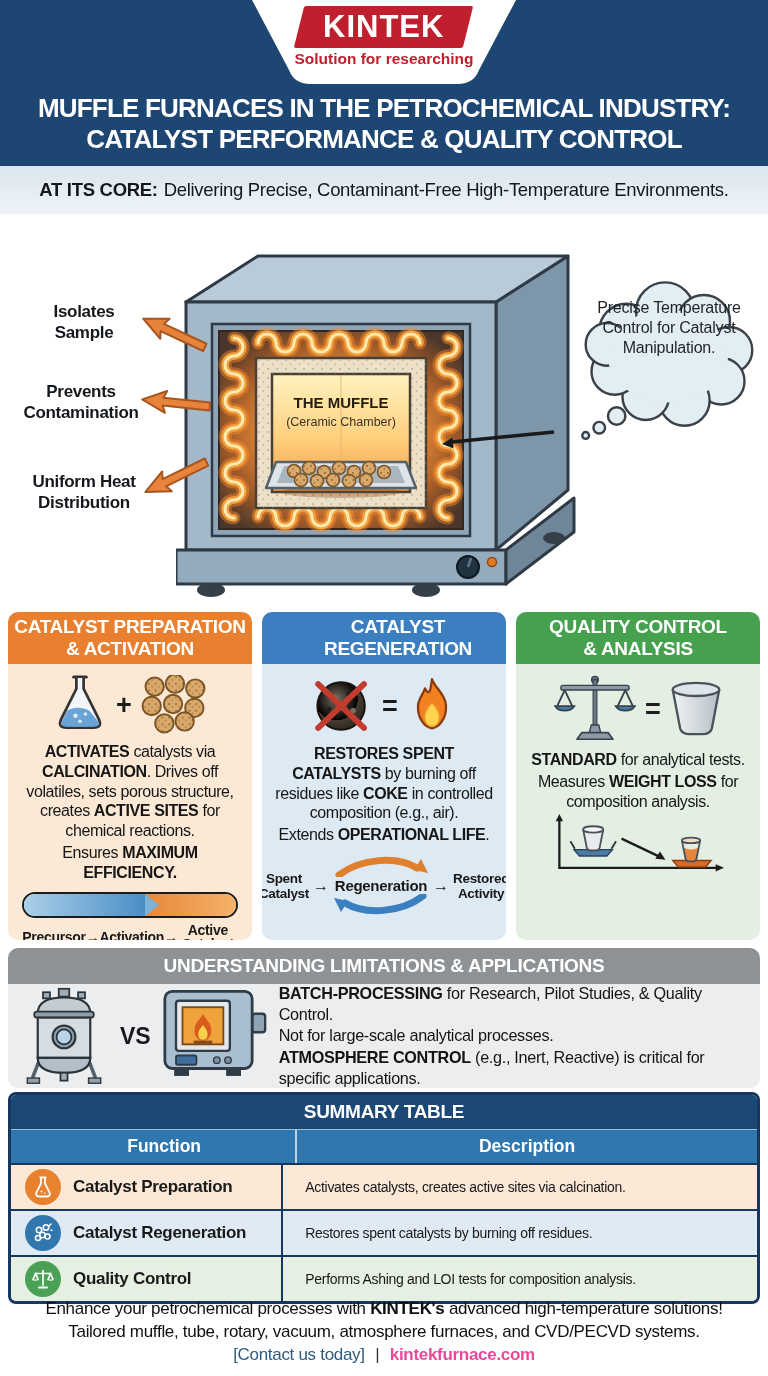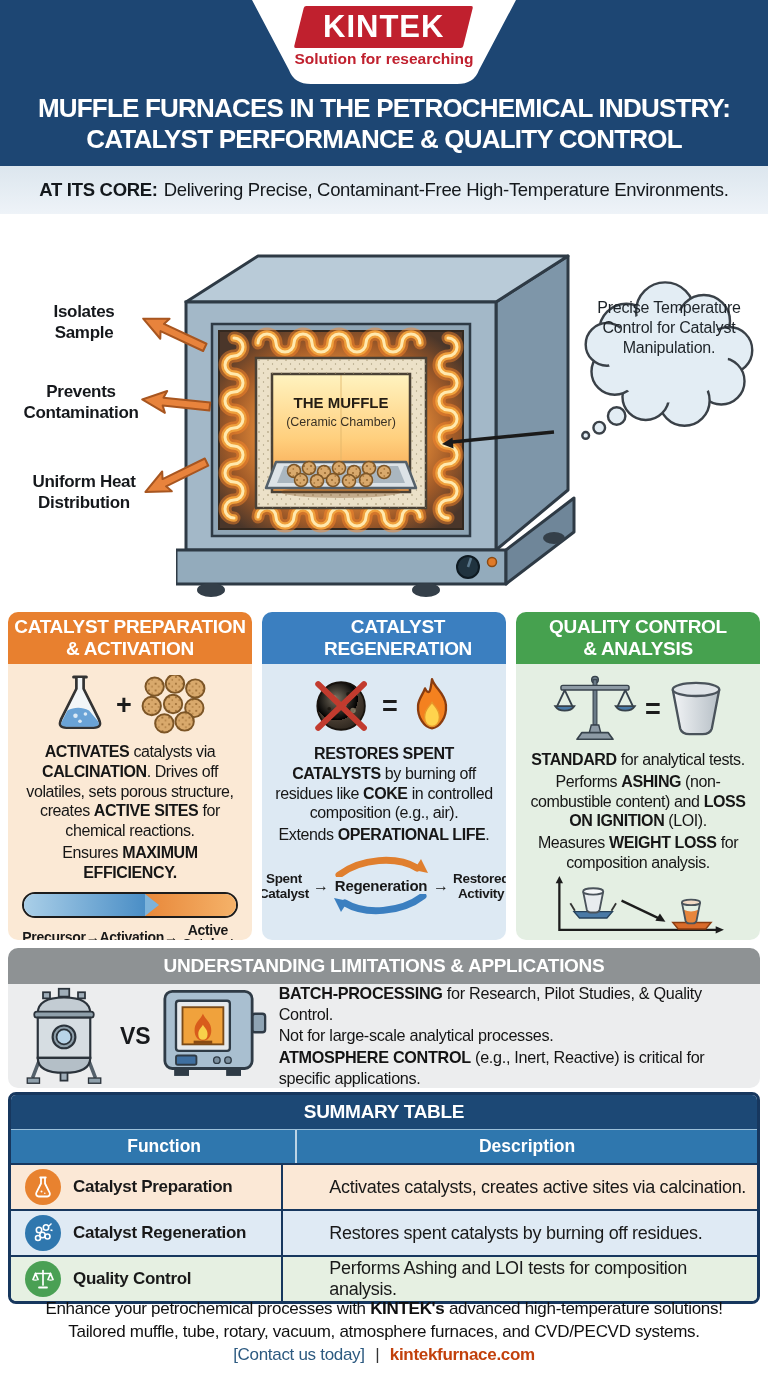--- a/index.html
+++ b/index.html
@@ -84,29 +84,29 @@
   .sum-title{background:#1c4875;color:#fff;text-align:center;font-weight:700;font-size:19px;
              padding:6px 0;letter-spacing:-0.3px;}
   .sum-head{display:flex;background:#2f77ae;color:#fff;font-weight:700;font-size:17.5px;
             border-top:1.5px solid #9cc0da;padding-left:22px;}
   .sum-head .hc{padding:6px 0;text-align:center;}
   .sum-head .hc.f{width:36.5%;border-right:2px solid #bcd4e6;box-sizing:border-box;}
   .sum-head .hc.d{flex:1;}
   .sum-row{display:flex;border-top:2.5px solid #17375e;height:44px;}
   .cell-f{width:36.5%;box-sizing:border-box;display:flex;align-items:center;gap:12px;
           padding-left:14px;border-right:2.5px solid #17375e;font-weight:700;font-size:17px;letter-spacing:-0.3px;}
-  .cell-d{flex:1;display:flex;align-items:center;padding-left:22px;font-size:18px;letter-spacing:-0.3px;margin-left:24px;}
+  .cell-d{flex:1;display:flex;align-items:center;padding-left:22px;font-size:14px;letter-spacing:-0.3px;}
   .tbl-icon{width:36px;height:36px;border-radius:50%;display:flex;align-items:center;justify-content:center;flex:0 0 36px;}
 
   
   .footer{position:absolute;left:0;top:1298px;width:768px;text-align:center;font-size:17px;
           line-height:22px;color:#101010;letter-spacing:-0.3px;}
   .footer p{margin:0 0 1px 0;}
   .contact{color:#2d5a80;font-weight:400;}
-  .website{font-weight:700;color:#c2410c;}
+  .website{font-weight:700;color:#ec4899;}
   .sep{margin:0 6px;color:#333;}
 </style>
 </head>
 <body>
 
 <div class="page">
 
   <div class="brand-header">
     <div class="logo-plate">
       <svg width="264" height="86" viewBox="0 0 264 86">
@@ -401,21 +401,20 @@
               <stop offset="0" stop-color="#f2f4f6"></stop>
                   <stop offset="1" stop-color="#b6bfc6"></stop>
             </linearGradient>
               </defs>
             <path d="M4,10 L12,52 Q14,58 22,58 H36 Q44,58 46,52 L54,10" fill="url(#cru)" stroke="#4a535b" stroke-width="2.5"></path>
             <ellipse cx="29" cy="10" rx="25" ry="7" fill="#dfe4e8" stroke="#4a535b" stroke-width="2.5"></ellipse>
           </svg>
         </div>
         <div class="col-text">
           <p><span class="b">STANDARD</span><span> for analytical tests.</span></p>
-          <p><span>Performs </span><span class="b">ASHING</span><span> (non-combustible content) and </span><span class="b">LOSS ON IGNITION</span><span> (LOI).</span></p>
           <p><span>Measures </span><span class="b">WEIGHT LOSS</span><span> for composition analysis.</span></p>
         </div>
         <svg width="200" height="64" viewBox="0 0 200 70" style="display:block;margin:2px auto 0;">
           <path d="M14,6 V60 H188" stroke="#1c1c1c" stroke-width="2.5" fill="none"></path>
           <polygon points="10,9 14,1 18,9" fill="#1c1c1c"></polygon>
             <polygon points="185,56 194,60 185,64" fill="#1c1c1c"></polygon>
           <line x1="26" y1="31" x2="31" y2="39" stroke="#333" stroke-width="2"></line>
           <line x1="76" y1="31" x2="71" y2="39" stroke="#333" stroke-width="2"></line>
           <polygon points="30,40 72,40 66,47 36,47" fill="#4a7aa6" stroke="#27435c" stroke-width="1.5"></polygon>
           <path d="M40,18 L44,38 q1,3 4,3 h6 q3,0 4,-3 L62,18" fill="#e8ecef" stroke="#4a535b" stroke-width="2"></path>

